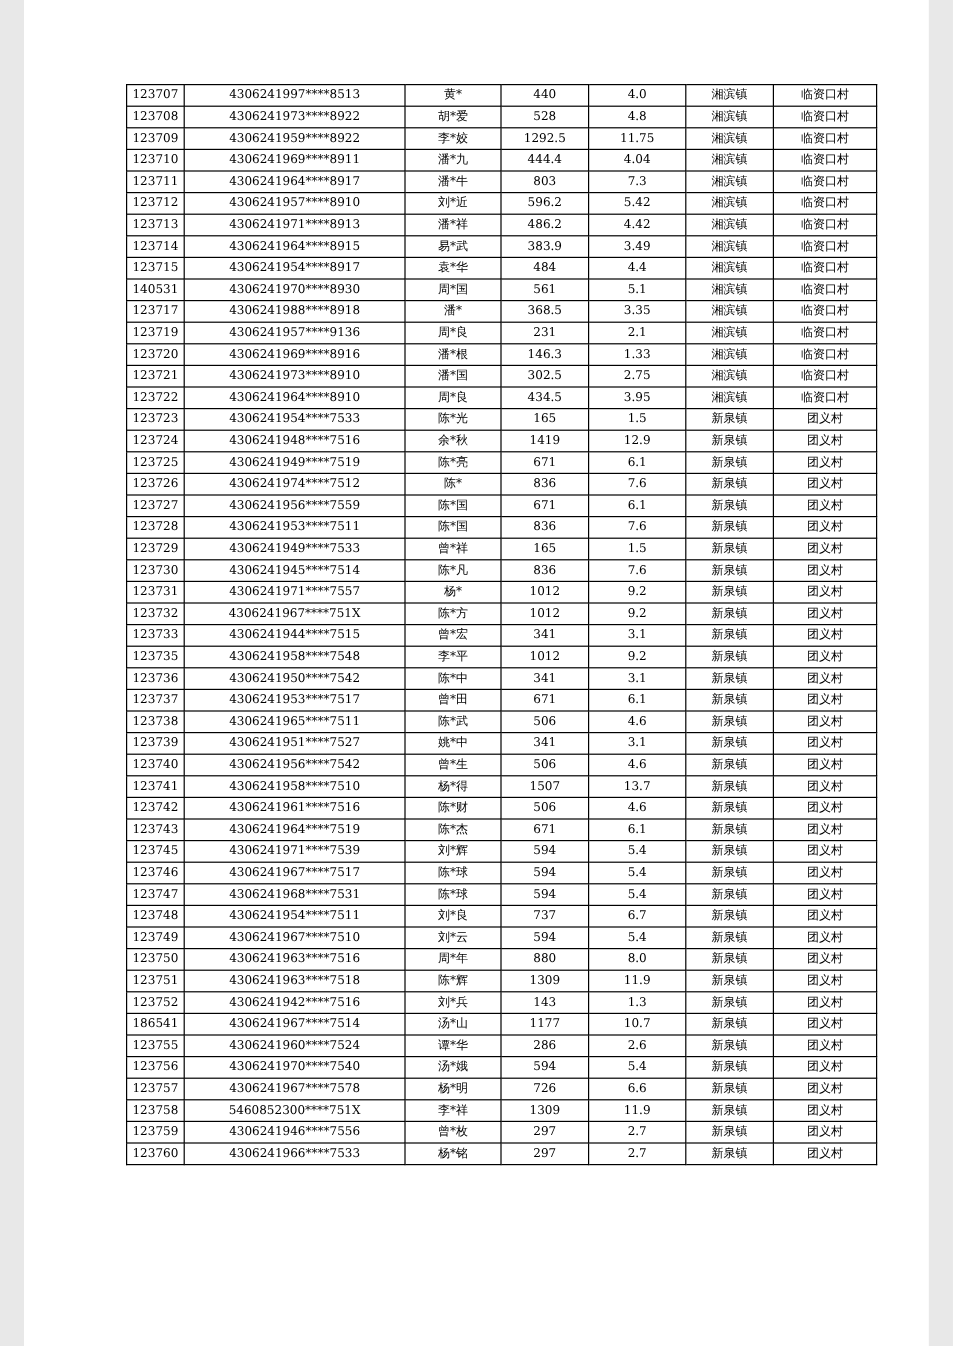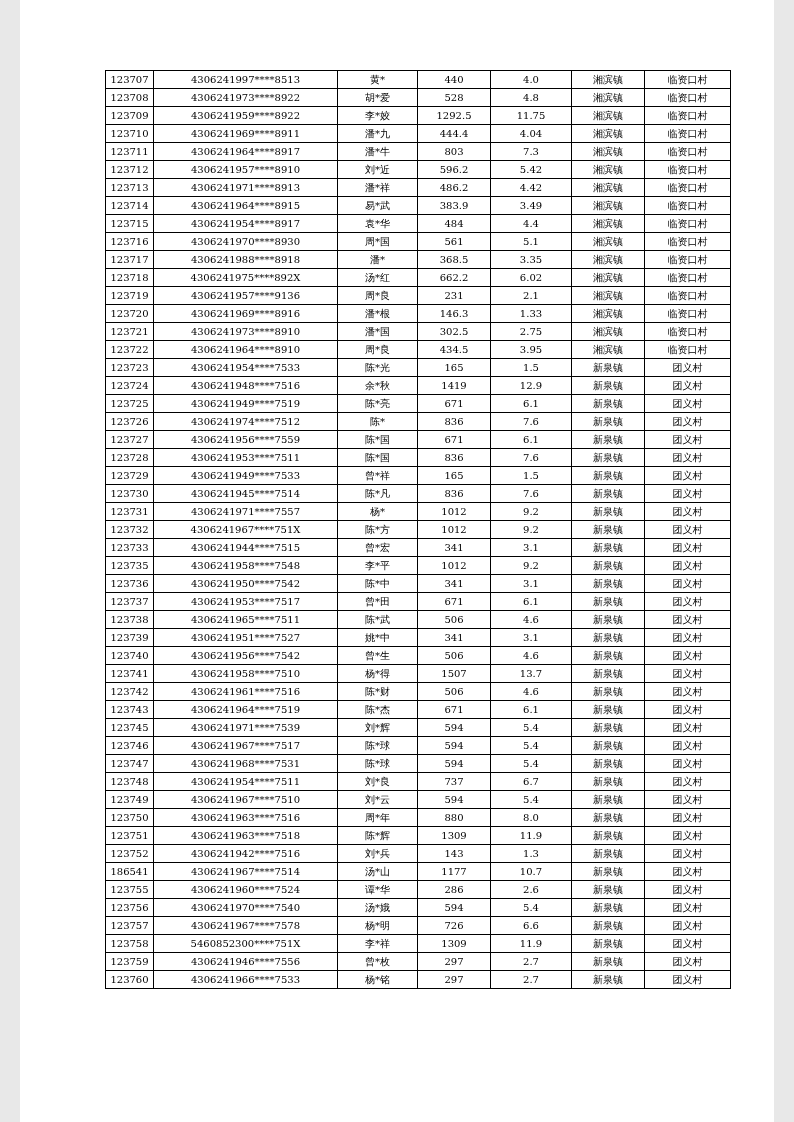--- a/index.html
+++ b/index.html
@@ -128,47 +128,38 @@
         <tr>
           <td>123715</td>
           <td>4306241954****8917</td>
           <td>袁*华</td>
           <td>484</td>
           <td>4.4</td>
           <td>湘滨镇</td>
           <td>临资口村</td>
         </tr>
         <tr>
-          <td>123716</td>
+          <td>140531</td>
           <td>4306241970****8930</td>
           <td>周*国</td>
           <td>561</td>
           <td>5.1</td>
           <td>湘滨镇</td>
           <td>临资口村</td>
         </tr>
         <tr>
           <td>123717</td>
           <td>4306241988****8918</td>
           <td>潘*</td>
           <td>368.5</td>
           <td>3.35</td>
           <td>湘滨镇</td>
           <td>临资口村</td>
         </tr>
         <tr>
-          <td>123718</td>
-          <td>4306241975****892X</td>
-          <td>汤*红</td>
-          <td>662.2</td>
-          <td>6.02</td>
-          <td>湘滨镇</td>
-          <td>临资口村</td>
-        </tr>
-        <tr>
           <td>123719</td>
           <td>4306241957****9136</td>
           <td>周*良</td>
           <td>231</td>
           <td>2.1</td>
           <td>湘滨镇</td>
           <td>临资口村</td>
         </tr>
         <tr>
           <td>123720</td>

